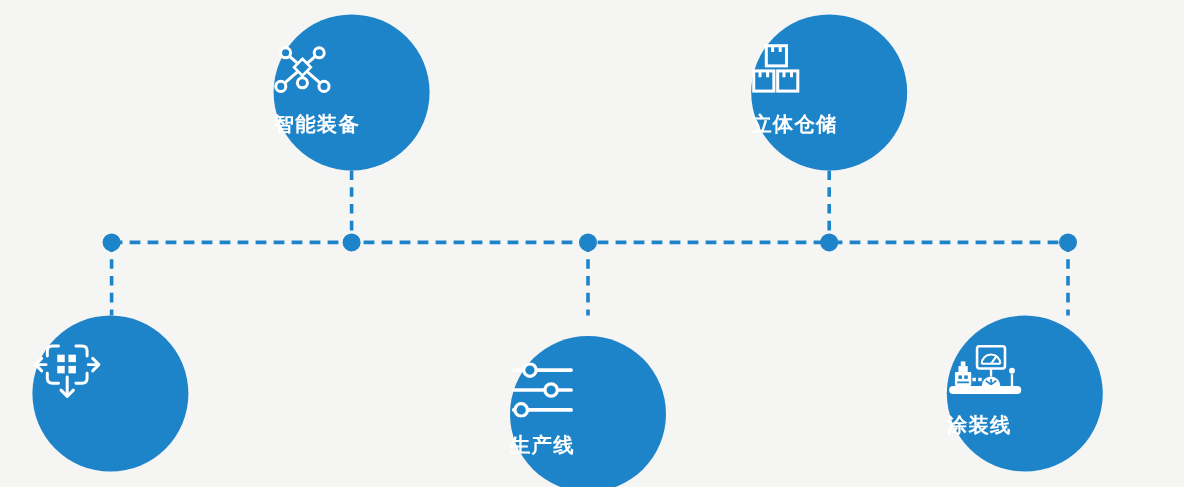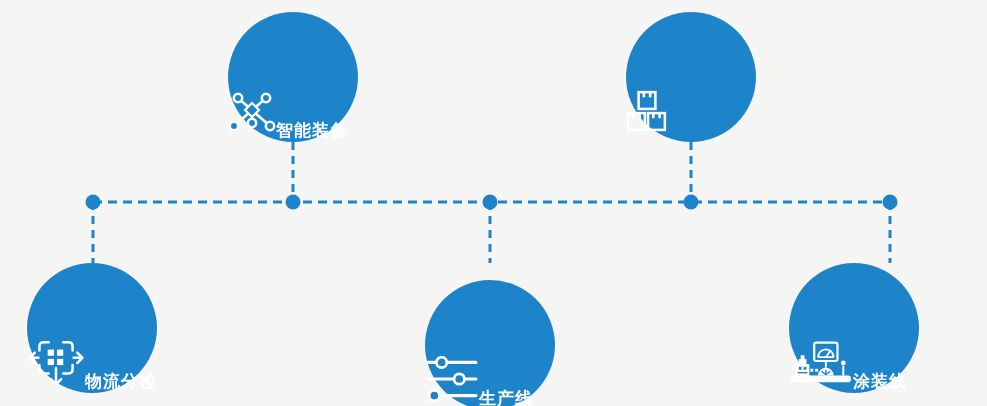--- a/index.html
+++ b/index.html
@@ -21,21 +21,21 @@
     position:absolute;width:130px;height:130px;
   }
   .node-tl{left:228px;top:12px;}
   .node-tr{left:626px;top:12px;}
   .node-bl{left:27px;top:263px;}
   .node-bc{left:425px;top:280px;}
   .node-br{left:789px;top:263px;}
   .circle{
     width:130px;height:130px;border-radius:50%;
     background:var(--blue);
-    display:flex;flex-direction:row;align-items:flex-end;
+    display:flex;flex-direction:column;align-items:flex-start;
   }
   .icon-wrap{
     height:62px;margin-top:14px;
     display:flex;align-items:center;justify-content:center;
   }
   .node-label{
     margin-top:4px;
     color:#ffffff;font-size:17px;font-weight:600;letter-spacing:1px;
     white-space:nowrap;
   }
@@ -100,20 +100,21 @@
           <g stroke="#ffffff" stroke-width="2.4" fill="none">
             <rect x="12" y="2" width="16" height="16"></rect>
             <path d="M17,2 V7 M23,2 V7"></path>
             <rect x="2" y="22" width="16" height="16"></rect>
             <path d="M7,22 V27 M13,22 V27"></path>
             <rect x="21" y="22" width="16" height="16"></rect>
             <path d="M26,22 V27 M32,22 V27"></path>
           </g>
         </svg>
       </div>
+      <div class="node-label">立体仓储</div>
     </div>
   </div>
 
   <div class="node node-bl">
 
     <div class="circle">
       <div class="icon-wrap">
         <svg width="58" height="54" viewBox="0 0 56 52" xmlns="http://www.w3.org/2000/svg">
           <g stroke="#ffffff" stroke-width="2.4" fill="none" stroke-linecap="round" stroke-linejoin="round">
             <path d="M12,15 V11 Q12,7 16,7 H21"></path>
@@ -128,21 +129,20 @@
             <polyline points="23,42.5 28,47.5 33,42.5"></polyline>
           </g>
           <g fill="#ffffff">
             <rect x="20" y="14" width="6" height="6"></rect>
             <rect x="29" y="14" width="6" height="6"></rect>
             <rect x="20" y="23" width="6" height="6"></rect>
             <rect x="29" y="23" width="6" height="6"></rect>
           </g>
         </svg>
       </div>
-      <div class="node-label">物流分检</div>
     </div>
   </div>
 
   <div class="node node-bc">
     <div class="circle">
       <div class="icon-wrap">
         <svg width="54" height="46" viewBox="0 0 52 44" xmlns="http://www.w3.org/2000/svg">
           <g stroke="#ffffff" stroke-width="3" stroke-linecap="round" fill="none">
             <path d="M3,6 H49"></path>
             <path d="M3,22 H49"></path>

